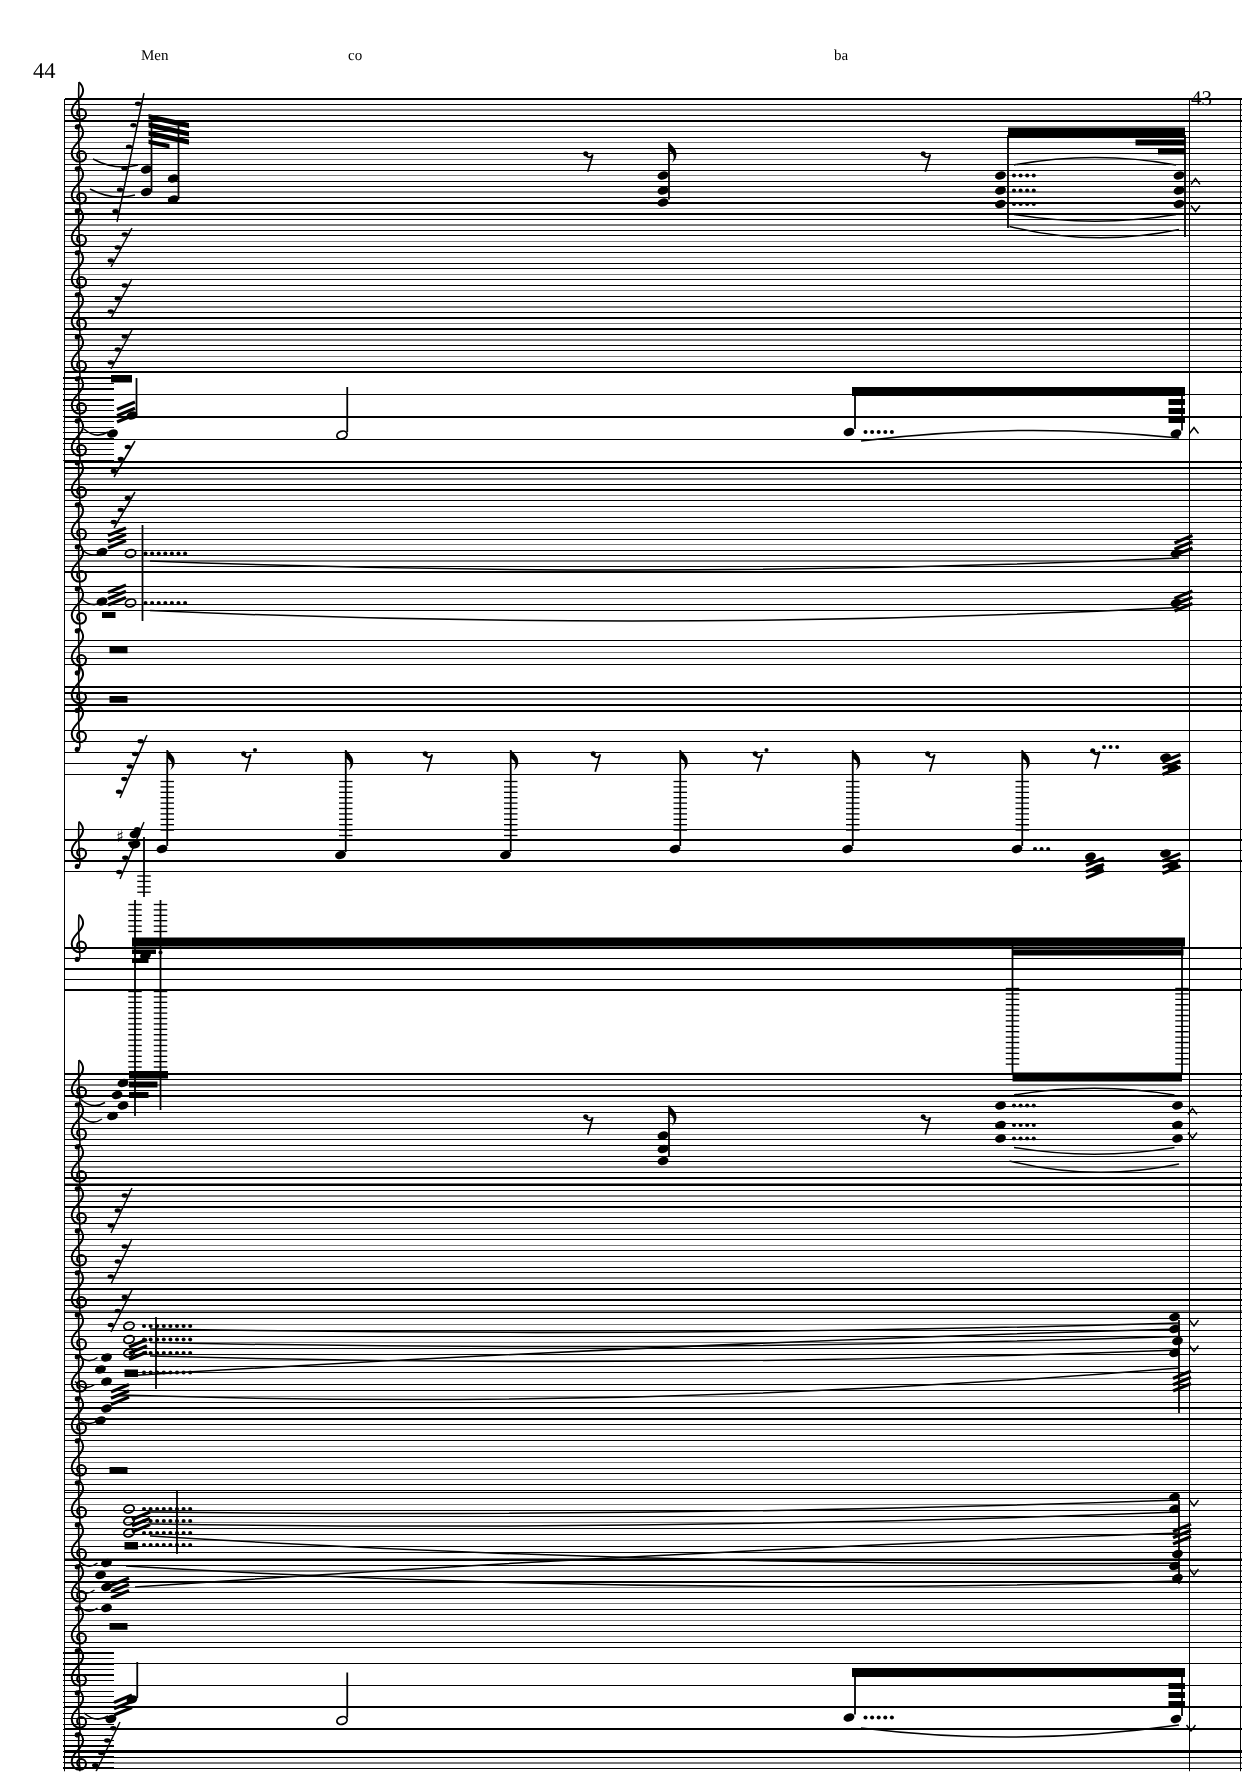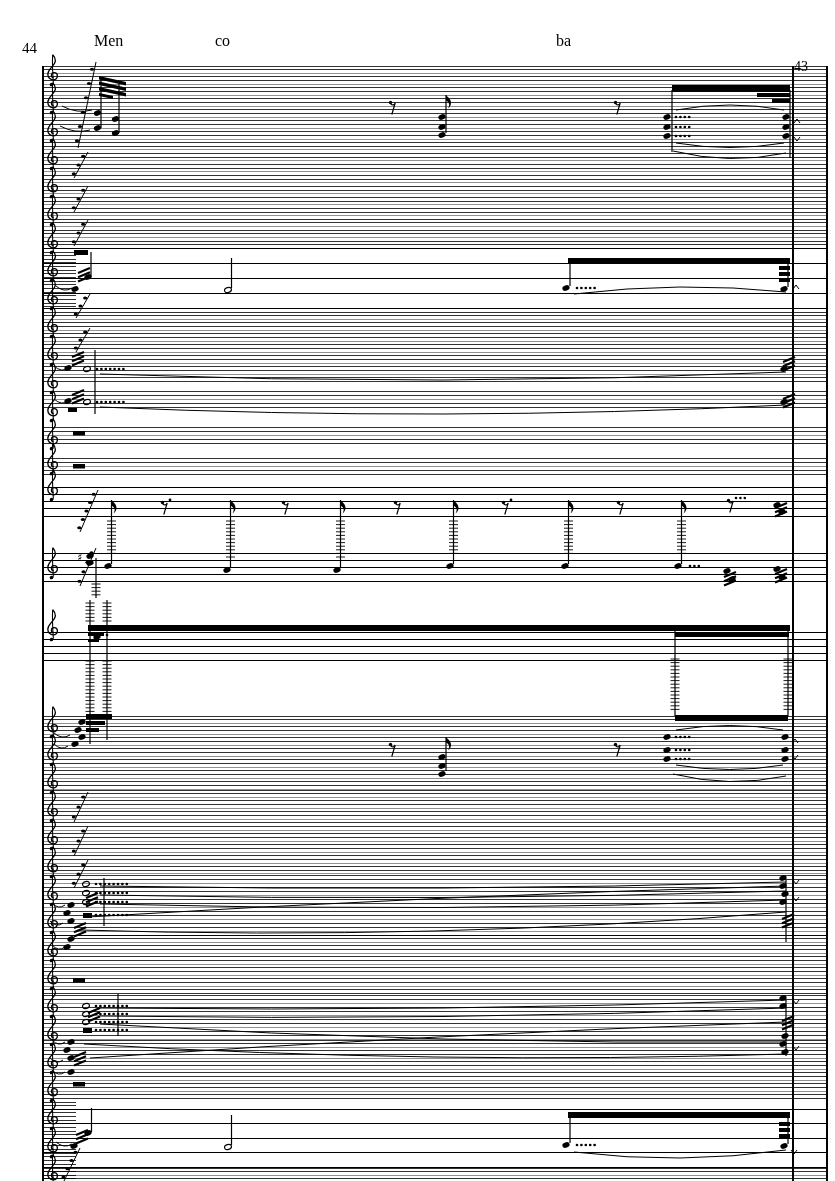--- a/index.html
+++ b/index.html
@@ -1,21 +1,21 @@
 <!DOCTYPE html>
 <html><head>
 <meta charset="utf-8">
 <style>
   html,body{margin:0;padding:0;background:#fff;}
   .page{position:relative;width:835px;height:1181px;background:#ffffff;overflow:hidden;
         font-family:"Liberation Serif",serif;color:#000;}
   #score{position:absolute;left:0;top:0;}
   .pagenum{position:absolute;left:794px;top:12px;font-size:14px;margin-top:47px;}
   .measnum{position:absolute;left:22px;top:40px;font-size:15px;}
-  .lyric{position:absolute;top:32px;font-size:16px;white-space:nowrap;}
+  .lyric{position:absolute;top:32px;font-size:10px;white-space:nowrap;}
 </style>
 </head>
 <body>
 
 <div class="page">
   <svg id="score" width="835" height="1181" viewBox="0 0 835 1181">
     <defs>
       <symbol id="gclef" viewBox="0 0 14 40">
         <path d="M7.2,2.5 C9.2,4.5 10.4,6.8 10.2,9.2 C10,11.8 8,14.2 5.6,16.8 C3.2,19.4 1.8,21.6 1.8,24.2 C1.8,27.8 4.6,30.4 7.8,30.4 C10.6,30.4 12.4,28.4 12.4,26.2 C12.4,24 10.8,22.4 8.8,22.4 C7,22.4 5.8,23.8 5.8,25.4 C5.8,26.8 6.8,27.9 8.2,28" fill="none" stroke="#000" stroke-width="1.5"></path>
         <path d="M7.2,2.5 C6.6,10 7,20 7.9,33.5 C7.7,36.5 5.4,37.6 4.4,36.2" fill="none" stroke="#000" stroke-width="1.2"></path>
@@ -1055,16 +1055,16 @@
         <rect x="779" y="1128" width="11" height="4" fill="#000000"></rect>
         <rect x="779" y="1134" width="11" height="4" fill="#000000"></rect>
         <path d="M791,1150 L794,1154 L797,1150" fill="none" stroke="#000000" stroke-width="1"></path>
       </g>
   </svg>
 
   <div class="pagenum">43</div>
   <div class="measnum">44</div>
   <div id="lyrics">
       <span class="lyric" style="left: 94px;">Men</span>
-      <span class="lyric" style="left: 215px;">co</span>
+      <span class="lyric" style="left: 232px;">co</span>
       <span class="lyric" style="left: 556px;">ba</span>
     </div>
 </div>
 
 </body></html>

